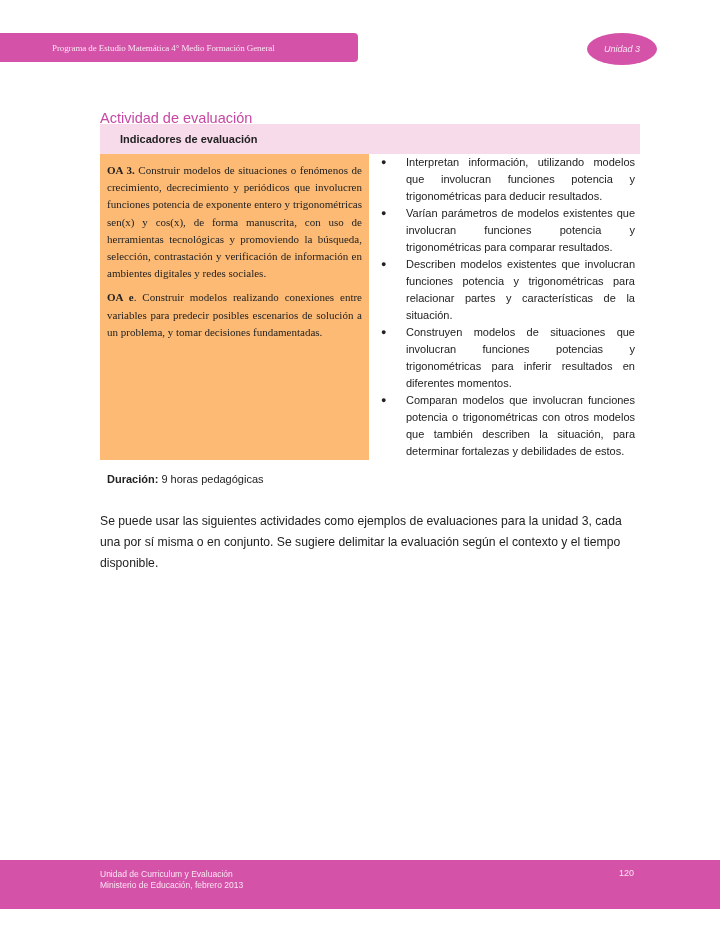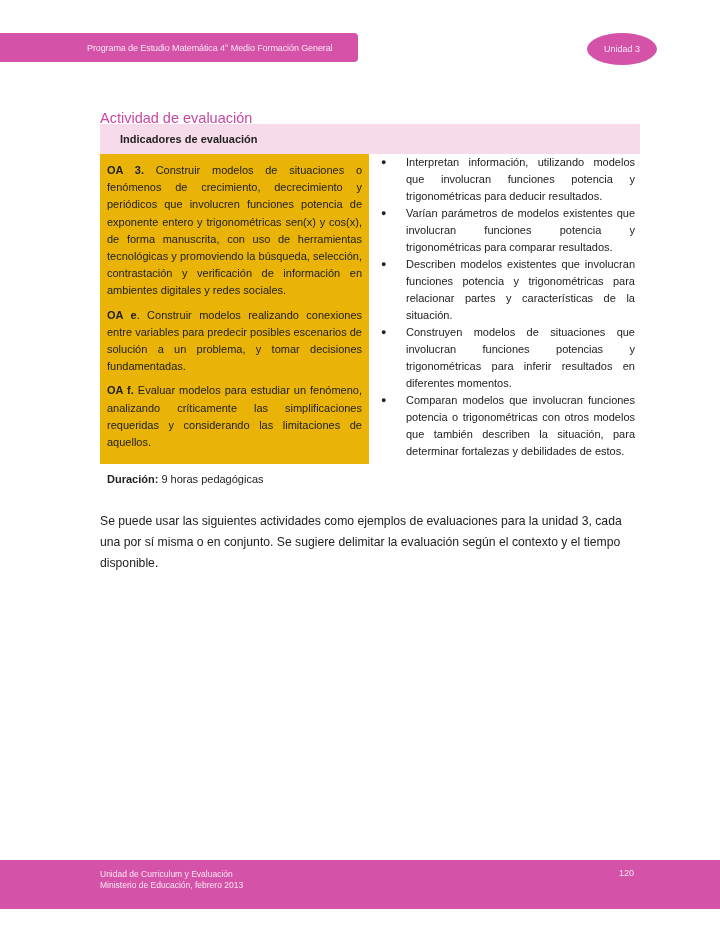--- a/index.html
+++ b/index.html
@@ -8,47 +8,48 @@
     background:#ffffff;
     font-family:"Liberation Sans", sans-serif;
     color:#222;
   }
   .top-bar {
     position:absolute; left:0; top:33px; width:358px; height:29px;
     background:#d453a9; border-radius:0 4px 4px 0;
     color:#fbe3f2; font-size:9px;
     display:flex; align-items:center;
   }
-  .top-bar span { margin-left:87px; letter-spacing:-0.1px; }
+  .top-bar span { margin-left:52px; letter-spacing:-0.1px;font-family:Liberation Serif, serif; }
   .unit-badge {
     position:absolute; left:587px; top:33px; width:70px; height:32px;
     background:#d453a9; border-radius:50%;
     color:#fbe3f2; font-size:9px;
-    display:flex; align-items:center; justify-content:center;
+    display:flex; align-items:center; justify-content:center;font-style:italic;
   }
   .page-title {
     position:absolute; left:100px; top:85px;
     color:#c747a3; font-size:14.5px; font-weight:normal;margin-top:25px;
   }
   .table {
     position:absolute; left:100px; top:124px; width:540px;
   }
   .thead {
     display:flex; height:30px; background:#f7dbea;
   }
   .thead div {
     font-weight:bold; font-size:11px; color:#222;
     display:flex; align-items:center;
   }
   .th-left { width:255px; padding-left:7px; }
   .th-right { padding-left:20px;text-align:center; }
   .tbody { display:flex; }
   .col-left {
-    width:255px; background:#eab308; padding:8px 7px 6px 7px;
+    width:255px; background:#fdba74; padding:8px 7px 6px 7px;
     box-sizing:content-box;
+    font-family:Liberation Serif, serif;
   }
   .col-left p {
     margin:0 0 7px 0; font-size:11px; line-height:17.2px;
     text-align:justify; color:#222;
   }
   .col-left p b { font-weight:bold; }
   .col-right { flex:1; padding:0 5px 0 0; }
   .col-right ul { list-style:none; margin:0; padding:0; }
   .col-right li {
     position:relative; padding-left:37px;
@@ -86,21 +87,20 @@
 <div class="page-title">Actividad de evaluación</div>
 
 <div class="table">
   <div class="thead">
     <div class="th-right">Indicadores de evaluación</div>
   </div>
   <div class="tbody">
     <div class="col-left">
       <p><b>OA 3.</b><span> Construir modelos de situaciones o fenómenos de crecimiento, decrecimiento y periódicos que involucren funciones potencia de exponente entero y trigonométricas sen(x) y cos(x), de forma manuscrita, con uso de herramientas tecnológicas y promoviendo la búsqueda, selección, contrastación y verificación de información en ambientes digitales y redes sociales.</span></p>
       <p><b>OA e</b><span>. Construir modelos realizando conexiones entre variables para predecir posibles escenarios de solución a un problema, y tomar decisiones fundamentadas.</span></p>
-      <p><b>OA f.</b><span> Evaluar modelos para estudiar un fenómeno, analizando críticamente las simplificaciones requeridas y considerando las limitaciones de aquellos.</span></p>
     </div>
     <div class="col-right">
       <ul>
         <li><span class="bullet">●</span><span>Interpretan información, utilizando modelos que involucran funciones potencia y trigonométricas para deducir resultados.</span></li>
         <li><span class="bullet">●</span><span>Varían parámetros de modelos existentes que involucran funciones potencia y trigonométricas para comparar resultados.</span></li>
         <li><span class="bullet">●</span><span>Describen modelos existentes que involucran funciones potencia y trigonométricas para relacionar partes y características de la situación.</span></li>
         <li><span class="bullet">●</span><span>Construyen modelos de situaciones que involucran funciones potencias y trigonométricas para inferir resultados en diferentes momentos.</span></li>
         <li><span class="bullet">●</span><span>Comparan modelos que involucran funciones potencia o trigonométricas con otros modelos que también describen la situación, para determinar fortalezas y debilidades de estos.</span></li>
       </ul>
     </div>

